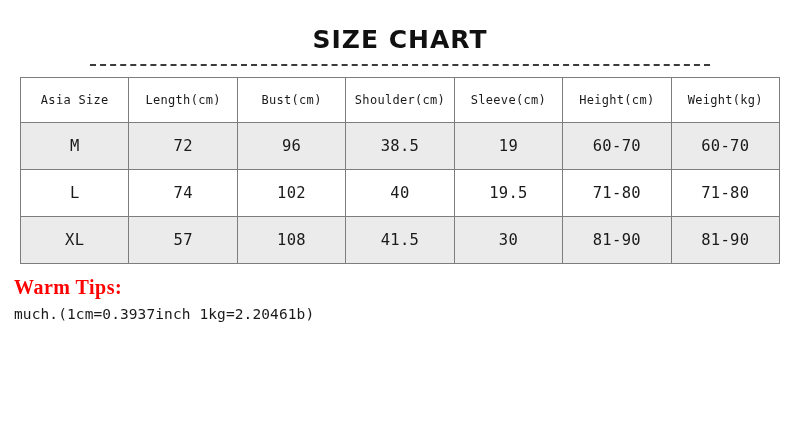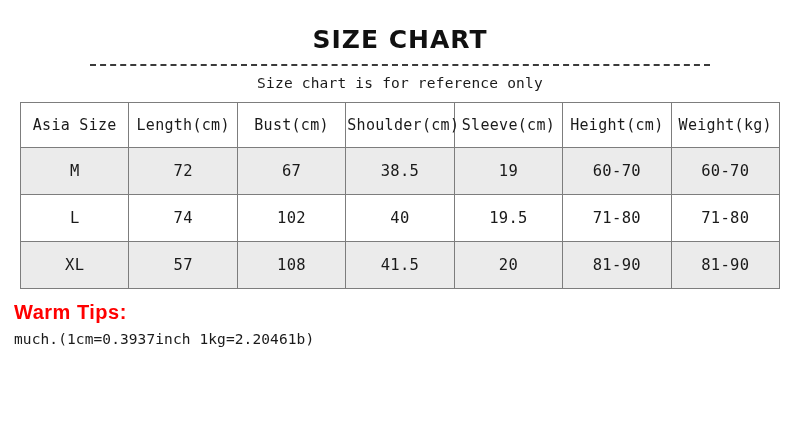--- a/index.html
+++ b/index.html
@@ -54,36 +54,36 @@
     border: 1px solid #7d7d7d;
     text-align: center;
     vertical-align: middle;
     height: 44px;
     font-family: "DejaVu Sans Mono", monospace;
     font-size: 15.5px;
     color: #1a1a1a;
     letter-spacing: 0.3px;
   }
   table.size-table tr.header-row td {
-    font-size: 15px;
+    font-size: 12px;
     background: #ffffff;
     height: 42px;
   }
   table.size-table tr.shaded td {
     background: #ebebeb;
   }
   table.size-table tr.plain td {
     background: #ffffff;
   }
   .tips {
     margin: 12px 0 0 14px;
   }
   .tips-title {
     color: #ff0000;
-    font-family: Liberation Sans, sans-serif;
+    font-family: Liberation Serif, serif;
     font-size: 20px;
     font-weight: bold;
     letter-spacing: 0.5px;
   }
   .tips-body {
     margin-top: 4px;
     font-family: "DejaVu Sans Mono", monospace;
     font-size: 14.5px;
     line-height: 1.55;
     color: #1a1a1a;
@@ -95,57 +95,56 @@
 </style>
 </head>
 <body>
 
 <div class="page">
 
   <div class="title">SIZE CHART</div>
 
   <div class="divider"></div>
 
-  <div class="subtitle">Size chart is for reference only</div>
 
   <table class="size-table">
     <tbody>
       <tr class="header-row">
         <td>Asia Size</td>
         <td>Length(cm)</td>
         <td>Bust(cm)</td>
         <td>Shoulder(cm)</td>
         <td>Sleeve(cm)</td>
         <td>Height(cm)</td>
         <td>Weight(kg)</td>
       </tr>
       <tr class="shaded">
         <td>M</td>
         <td>72</td>
-        <td>67</td>
+        <td>96</td>
         <td>38.5</td>
         <td>19</td>
         <td>60-70</td>
         <td>60-70</td>
       </tr>
       <tr class="plain">
         <td>L</td>
         <td>74</td>
         <td>102</td>
         <td>40</td>
         <td>19.5</td>
         <td>71-80</td>
         <td>71-80</td>
       </tr>
       <tr class="shaded">
         <td>XL</td>
         <td>57</td>
         <td>108</td>
         <td>41.5</td>
-        <td>20</td>
+        <td>30</td>
         <td>81-90</td>
         <td>81-90</td>
       </tr>
     </tbody>
   </table>
 
   <div class="tips">
     <div class="tips-title">Warm Tips:</div>
     <div class="tips-body">
       <div class="tips-line">much.(1cm=0.3937inch 1kg=2.20461b)</div>

